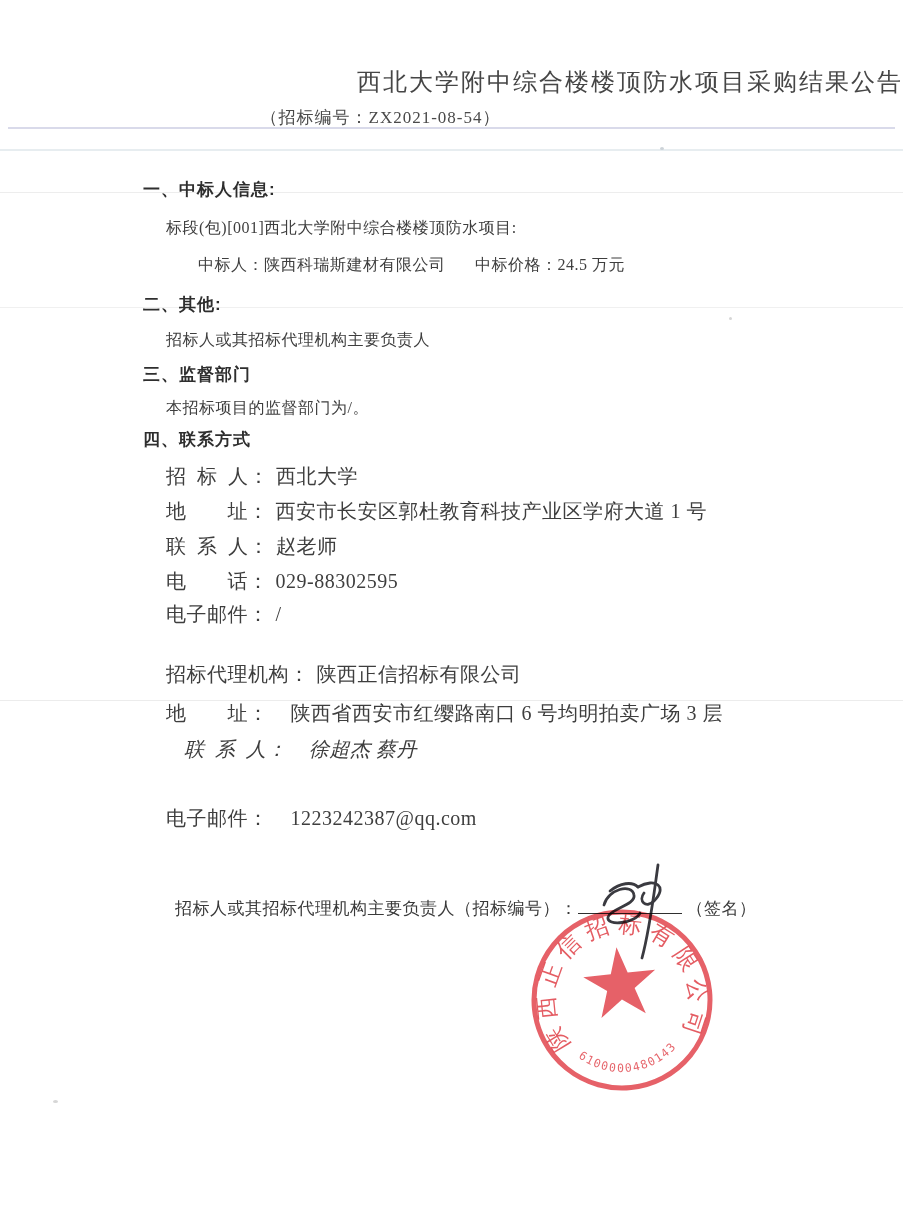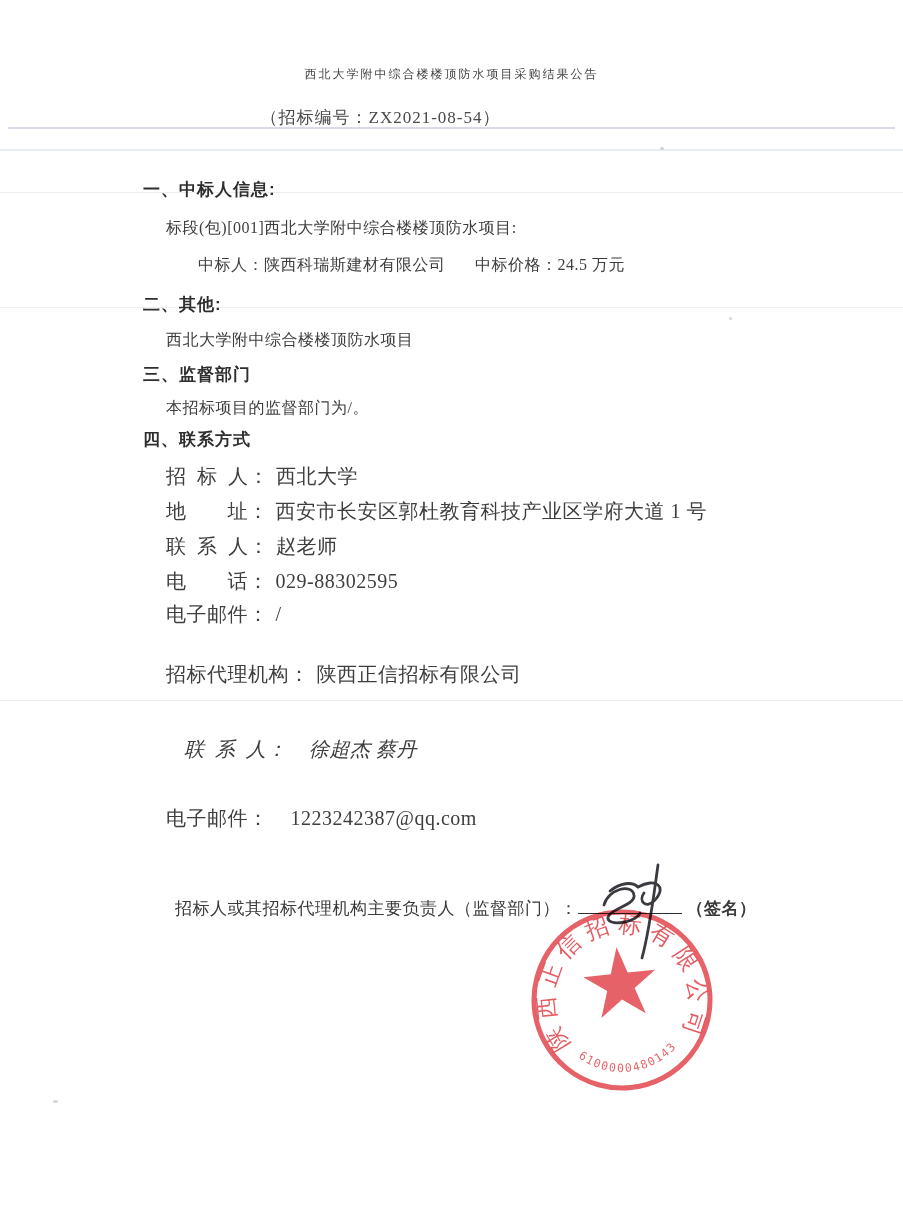--- a/index.html
+++ b/index.html
@@ -1,34 +1,34 @@
 <!DOCTYPE html>
 <html><head>
 <meta charset="utf-8">
 <style>
   html,body{margin:0;padding:0;background:#ffffff;}
   body{width:903px;height:1210px;overflow:hidden;
        font-family:"Liberation Serif","DejaVu Serif",serif;color:#3e3e3e;}
   #page{position:relative;width:903px;height:1210px;background:#ffffff;}
 
   .abs{position:absolute;white-space:nowrap;}
-  .title{width:903px;text-align:center;font-size:12px;letter-spacing:2px;color:#464646;}
+  .title{width:903px;text-align:right;font-size:24px;letter-spacing:2px;color:#464646;}
   .subtitle{width:761px;text-align:center;font-size:17px;letter-spacing:1px;color:#4a4a4a;}
   .heading{font-family:"Liberation Sans","DejaVu Sans",sans-serif;font-weight:700;
            font-size:17px;color:#2e2e2e;letter-spacing:1px;}
   .body-line{font-size:16px;color:#3e3e3e;letter-spacing:0.5px;}
   .row{font-size:20px;color:#3e3e3e;letter-spacing:0.5px;}
   .row .val{margin-left:7px;}
   .row .val-wide{margin-left:22px;}
   .footer-line{font-size:17px;color:#3a3a3a;letter-spacing:0.5px;}
   .sign-underline{display:inline-block;width:104px;height:1px;
                   border-bottom:1.6px solid #2f2f2f;vertical-align:baseline;}
   .seal-underline{display:inline-block;width:120px;height:1px;
                   border-bottom:1.6px solid #2f2f2f;vertical-align:baseline;}
-  .suffix{margin-left:5px;font-weight:bold;}
+  .suffix{margin-left:5px;}
 
   
   .scanline{position:absolute;pointer-events:none;}
   .speck{position:absolute;background:#d6d6d6;border-radius:50%;pointer-events:none;}
 
   #stamp-wrap{position:absolute;left:529px;top:907px;width:186px;height:186px;
               transform:rotate(-6deg);opacity:0.88;mix-blend-mode:multiply;}
   #signature-wrap{position:absolute;left:580px;top:853px;width:110px;height:115px;
                   mix-blend-mode:multiply;}
 </style>
@@ -52,21 +52,21 @@
   <div class="abs heading" style="left:143px;top:178px;">一、中标人信息:</div>
   <div class="abs body-line" style="left:166px;top:218px;">标段(包)[001]西北大学附中综合楼楼顶防水项目:</div>
   <div class="abs body-line" style="left:198px;top:255px;">
     <span>中标人：</span><span>陕西科瑞斯建材有限公司</span>
   </div>
   <div class="abs body-line" style="left:475px;top:255px;">
     <span>中标价格：</span><span>24.5 万元</span>
   </div>
 
   <div class="abs heading" style="left:143px;top:293px;">二、其他:</div>
-  <div class="abs body-line" style="left:166px;top:330px;">西北大学附中综合楼楼顶防水项目</div>
+  <div class="abs body-line" style="left:166px;top:330px;">招标人或其招标代理机构主要负责人</div>
 
   <div class="abs heading" style="left:143px;top:363px;">三、监督部门</div>
   <div class="abs body-line" style="left:166px;top:398px;">本招标项目的监督部门为/。</div>
 
   <div class="abs heading" style="left:143px;top:428px;">四、联系方式</div>
 
   <div class="abs row" style="left:166px;top:463px;">
     <span>招 标 人：</span><span class="val">西北大学</span>
   </div>
   <div class="abs row" style="left:166px;top:498px;">
@@ -78,29 +78,32 @@
   <div class="abs row" style="left:166px;top:568px;">
     <span>电　　话：</span><span class="val">029-88302595</span>
   </div>
   <div class="abs row" style="left:166px;top:601px;">
     <span>电子邮件：</span><span class="val">/</span>
   </div>
 
   <div class="abs row" style="left:166px;top:661px;">
     <span>招标代理机构：</span><span class="val">陕西正信招标有限公司</span>
   </div>
+  <div class="abs row" style="left:166px;top:700px;">
+    <span>地　　址：</span><span class="val-wide">陕西省西安市红缨路南口 6 号均明拍卖广场 3 层</span>
+  </div>
   <div class="abs row" style="left:184px;top:736px;font-style:italic;">
     <span>联 系 人：</span><span class="val-wide">徐超杰 蔡丹</span>
   </div>
   <div class="abs row" style="left:166px;top:805px;">
     <span>电子邮件：</span><span class="val-wide">1223242387@qq.com</span>
   </div>
 
   <div class="abs footer-line" style="left:175px;top:897px;">
-    <span>招标人或其招标代理机构主要负责人（监督部门）：</span><span class="sign-underline"></span><span class="suffix">（签名）</span>
+    <span>招标人或其招标代理机构主要负责人（招标编号）：</span><span class="sign-underline"></span><span class="suffix">（签名）</span>
   </div>
 
 
   <div id="signature-wrap" aria-label="signature">
     <svg width="110" height="115" viewBox="0 0 110 115">
       <g fill="none" stroke-linecap="round" stroke-linejoin="round" stroke-width="2.8">
         <path d="M30,38 C40,30 52,28 58,34" stroke="#3a3a40"></path>
         <path d="M24,52 C28,36 52,30 54,42 C56,52 30,56 28,64 C26,74 56,70 60,60" stroke="#3a3a40"></path>
         <path d="M78,12 C74,40 70,75 62,105" stroke="#3a3a40"></path>
         <path d="M58,34 C76,24 88,34 74,48 C66,56 58,48 64,40" stroke="#3a3a40"></path>

